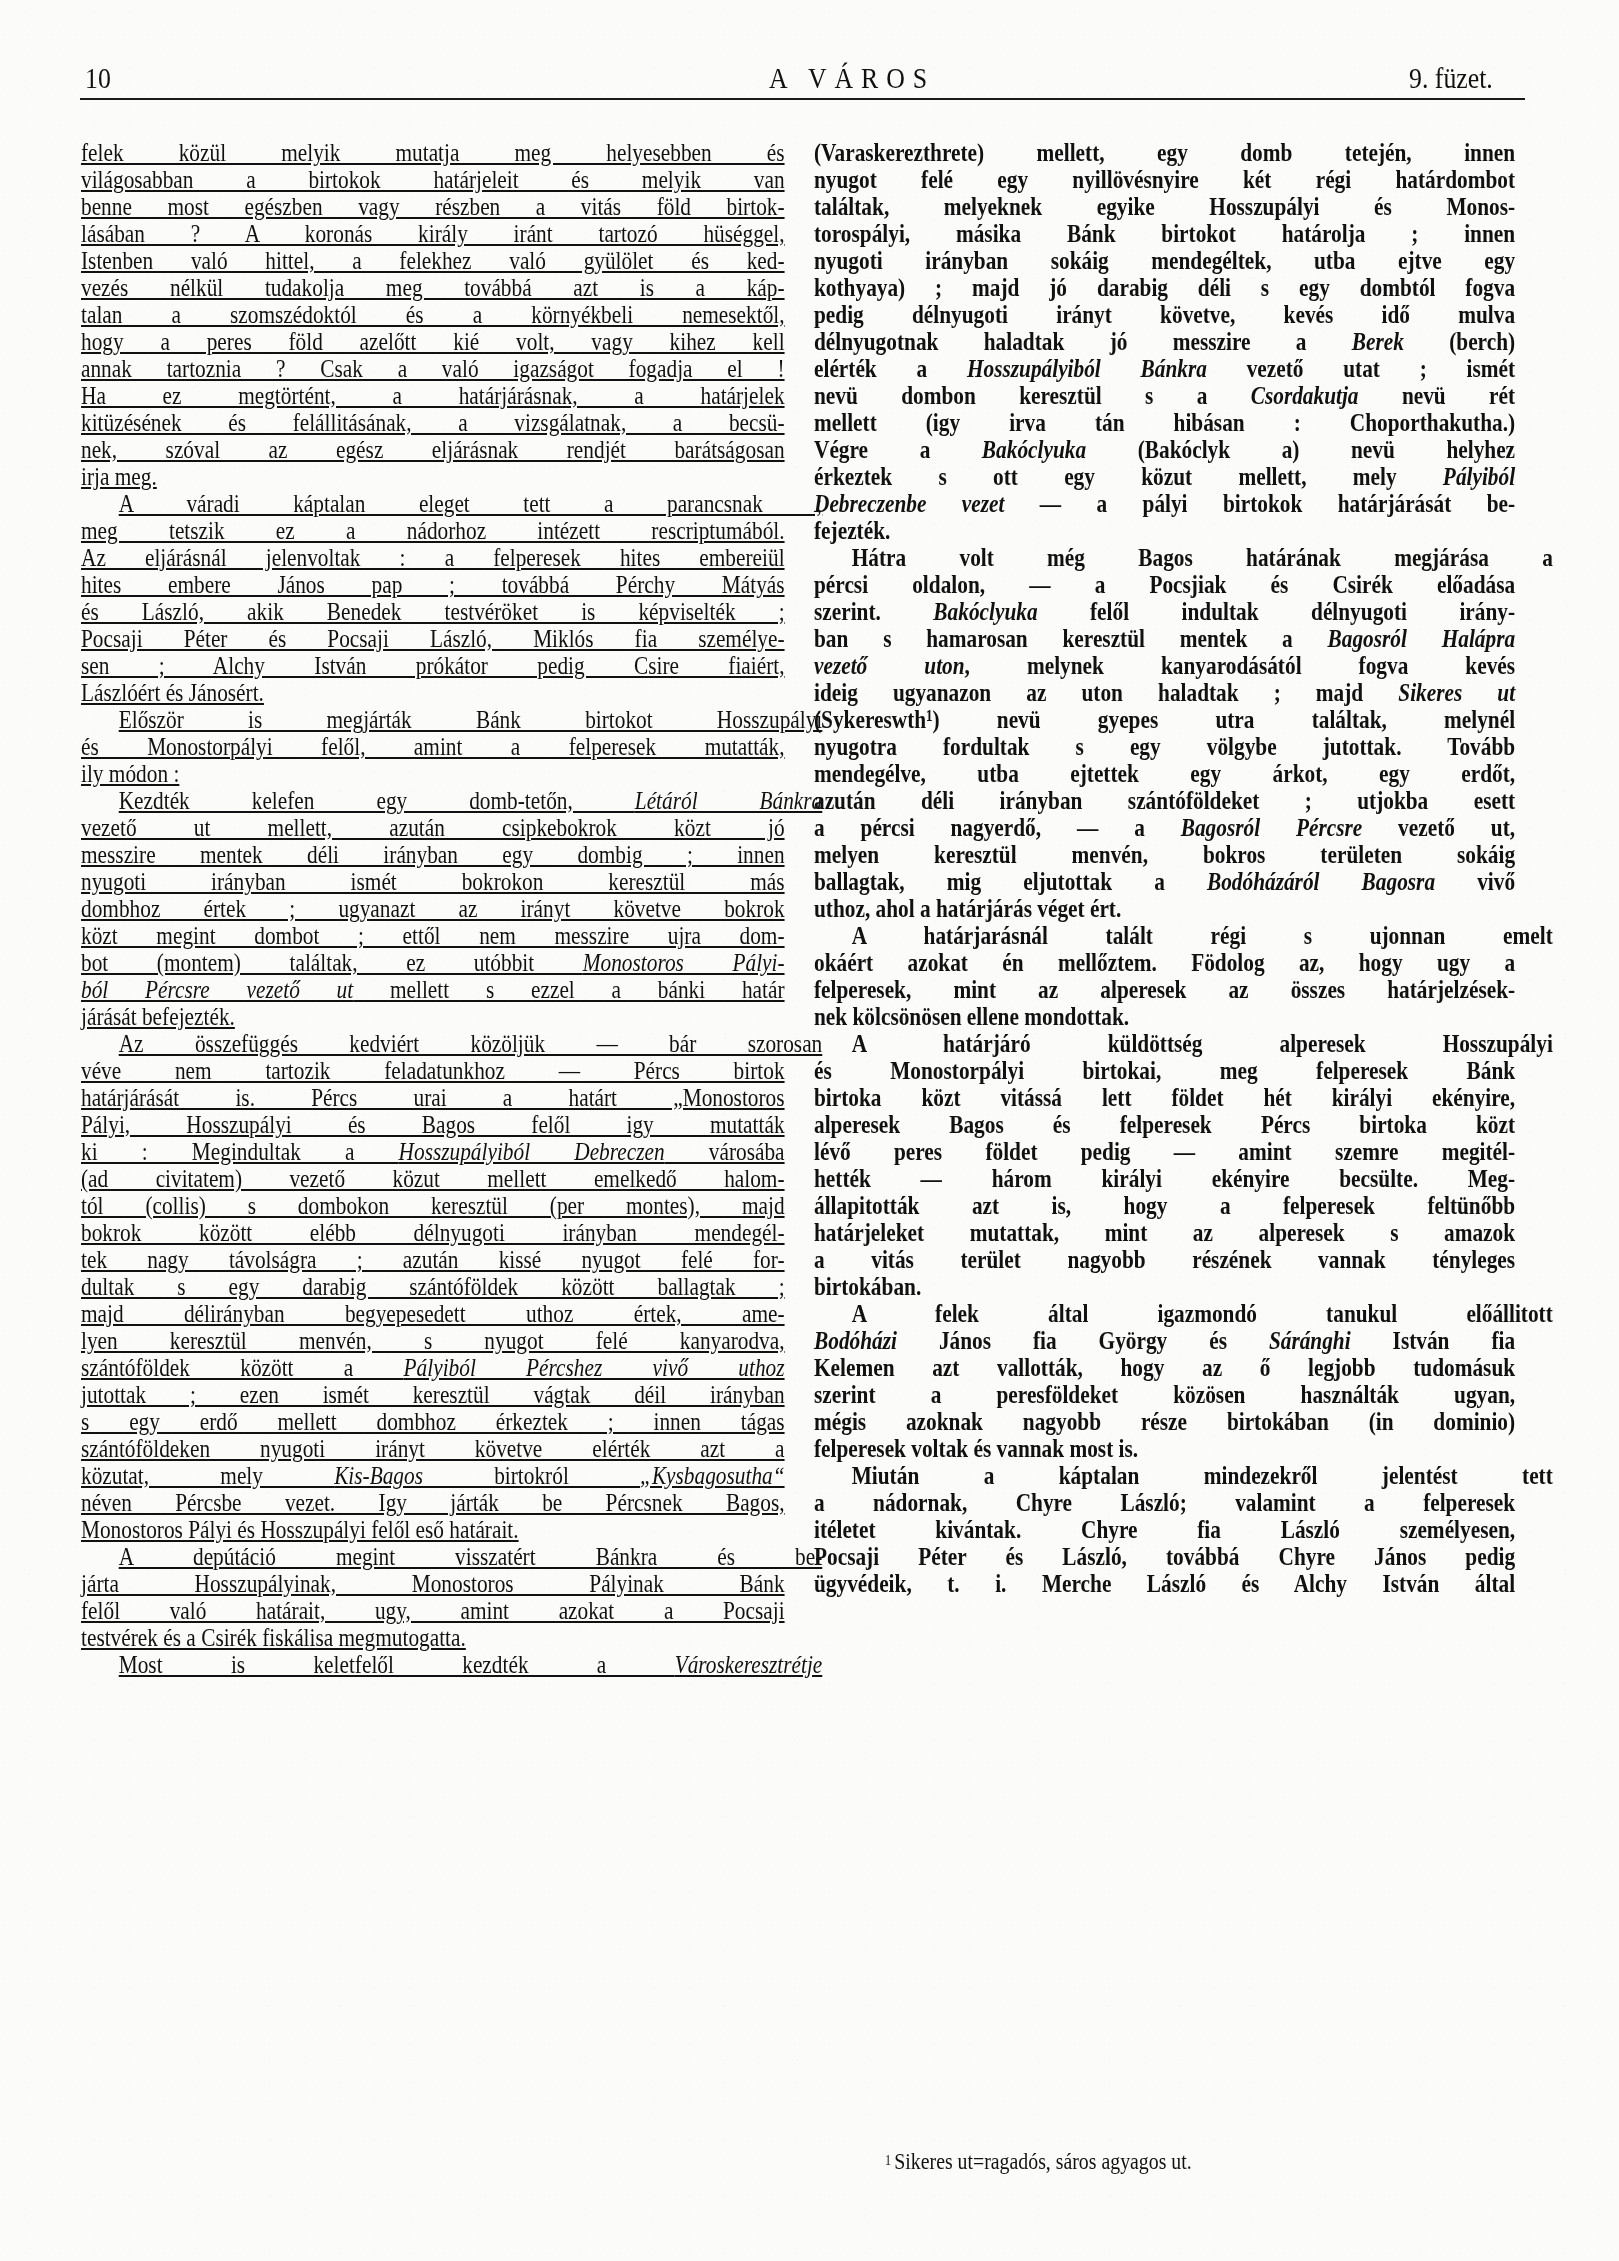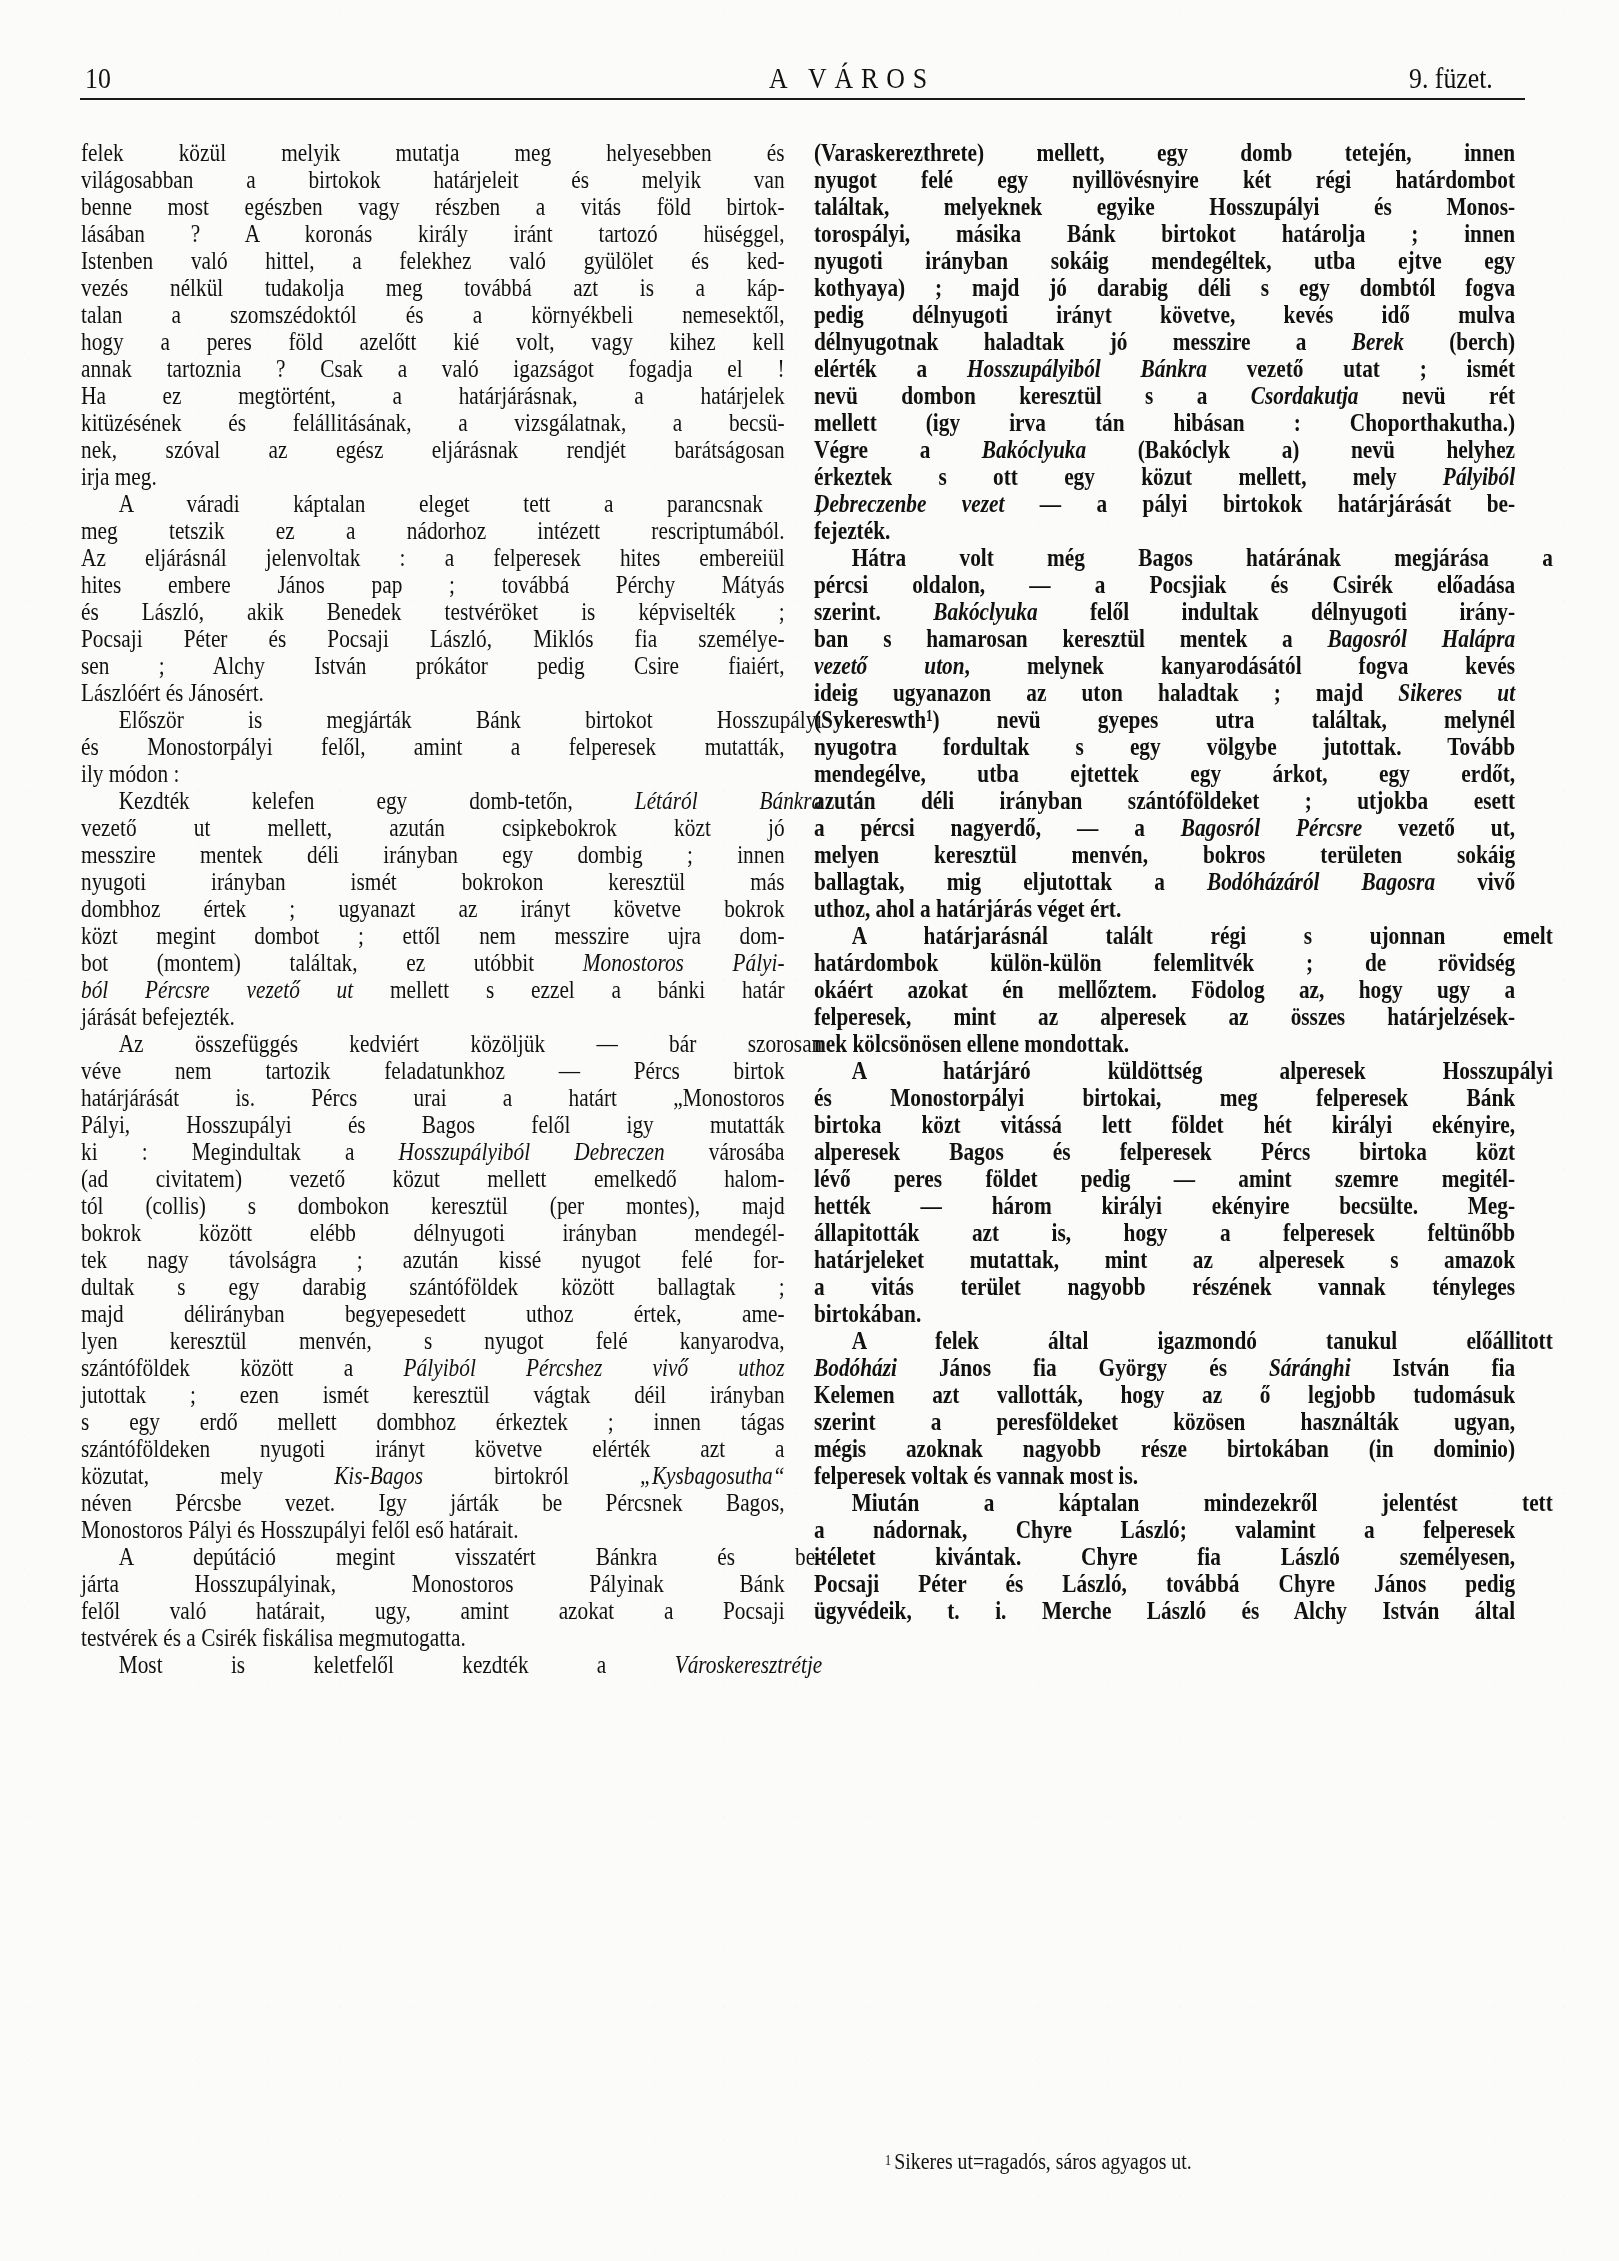--- a/index.html
+++ b/index.html
@@ -18,21 +18,21 @@
     position:absolute; top:0; font-size:30px; line-height:39px;
     transform:scaleX(0.86); transform-origin:left center; white-space:nowrap;
   }
   .hdr-left { left:85px; }
   .hdr-left { left:5.2px; }
   .hdr-center { left:689px; letter-spacing:9.2px; }
   .hdr-right { left:1329px; }
   .rule { position:absolute; left:80px; top:98px; width:1445px; height:2px; background:#1a1a1a; }
 
   .col { position:absolute; top:139px; }
-  .col-left { left:81px; width:703px; }
+  .col-left { left:81px; width:703px;text-decoration:underline; }
   .col-right { left:814px; width:701px;font-weight:bold; }
   .line {
     height:27px; line-height:27px; font-size:26px; white-space:nowrap;
     position:relative; overflow:visible;
   }
   .line-inner {
     display:block; text-align:justify; text-align-last:justify;
     transform-origin:left center; white-space:normal; word-spacing:0;
   }
   .line.last .line-inner { text-align-last:left; }
@@ -312,23 +312,20 @@
     <div class="line">
       <span class="line-inner" style="width: 855px; transform: scaleX(0.82);"><span>ballagtak, mig eljutottak a </span><span class="it">Bodóházáról Bagosra</span><span> vivő</span></span>
     </div>
     <div class="line last">
       <span class="line-inner" style="width: 855px; transform: scaleX(0.82);"><span>uthoz, ahol a határjárás véget ért.</span></span>
     </div>
     <div class="line indent">
       <span class="line-inner" style="width: 855px; transform: scaleX(0.82);"><span>A határjarásnál talált régi s ujonnan emelt</span></span>
     </div>
     <div class="line">
-      <span class="line-inner" style="width: 855px; transform: scaleX(0.82);"><span>határdombok külön-külön felemlitvék ; de rövidség</span></span>
-    </div>
-    <div class="line">
       <span class="line-inner" style="width: 855px; transform: scaleX(0.82);"><span>okáért azokat én mellőztem. Födolog az, hogy ugy a</span></span>
     </div>
     <div class="line">
       <span class="line-inner" style="width: 855px; transform: scaleX(0.82);"><span>felperesek, mint az alperesek az összes határjelzések-</span></span>
     </div>
     <div class="line last">
       <span class="line-inner" style="width: 855px; transform: scaleX(0.82);"><span>nek kölcsönösen ellene mondottak.</span></span>
     </div>
     <div class="line indent">
       <span class="line-inner" style="width: 855px; transform: scaleX(0.82);"><span>A határjáró küldöttség alperesek Hosszupályi</span></span>

